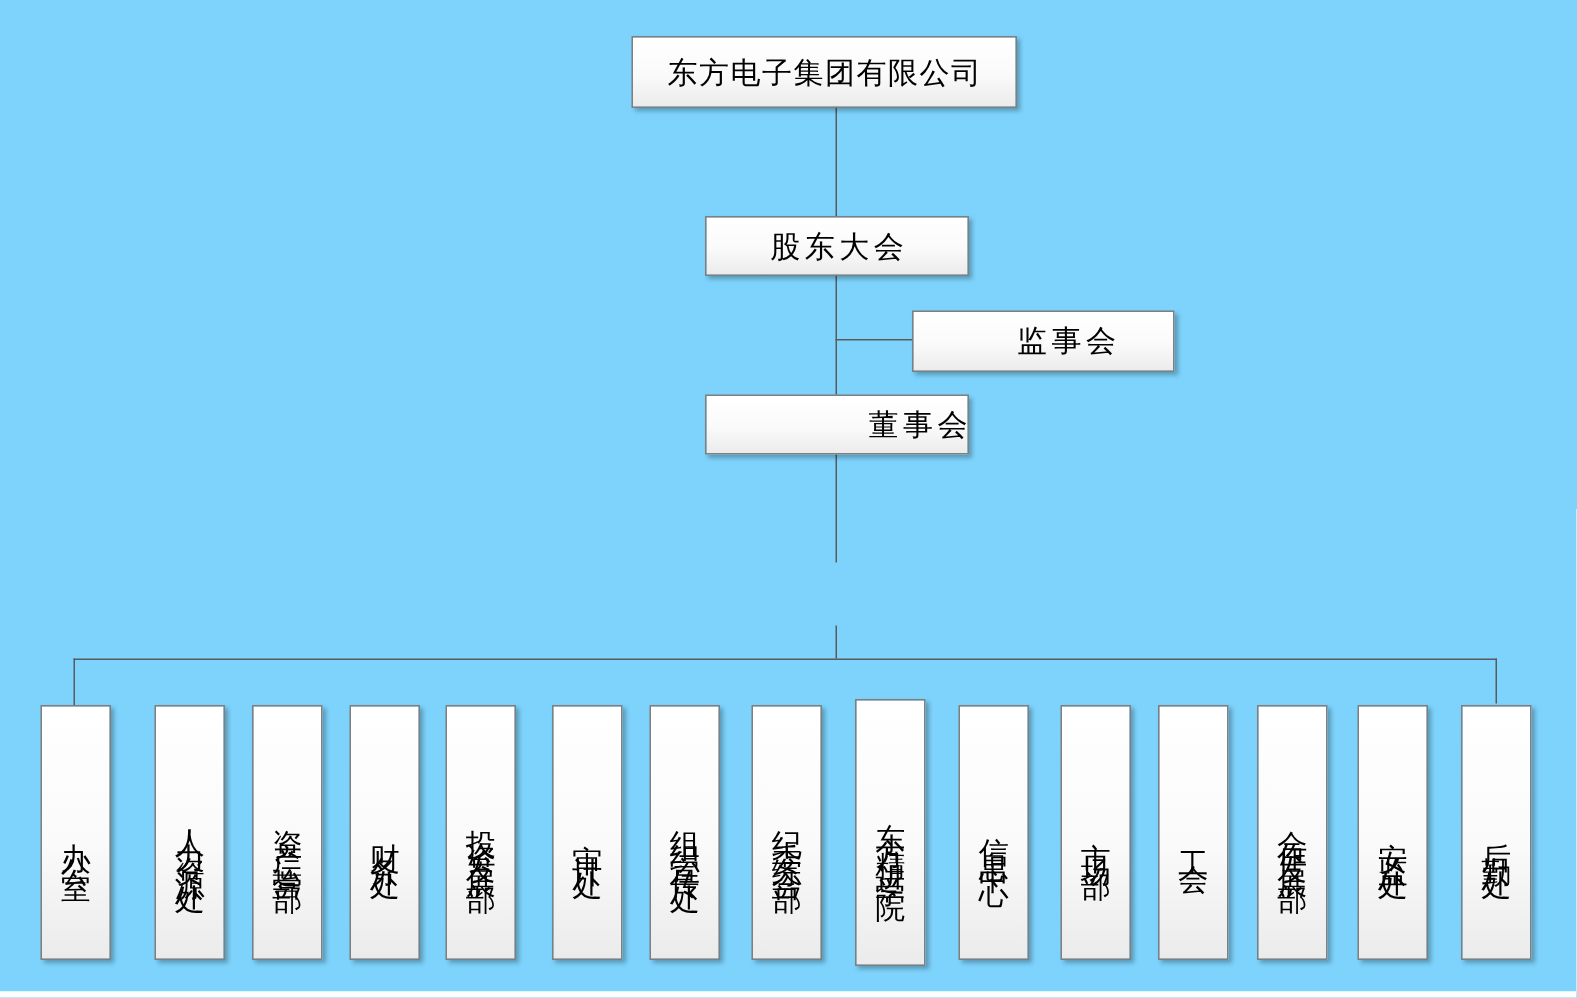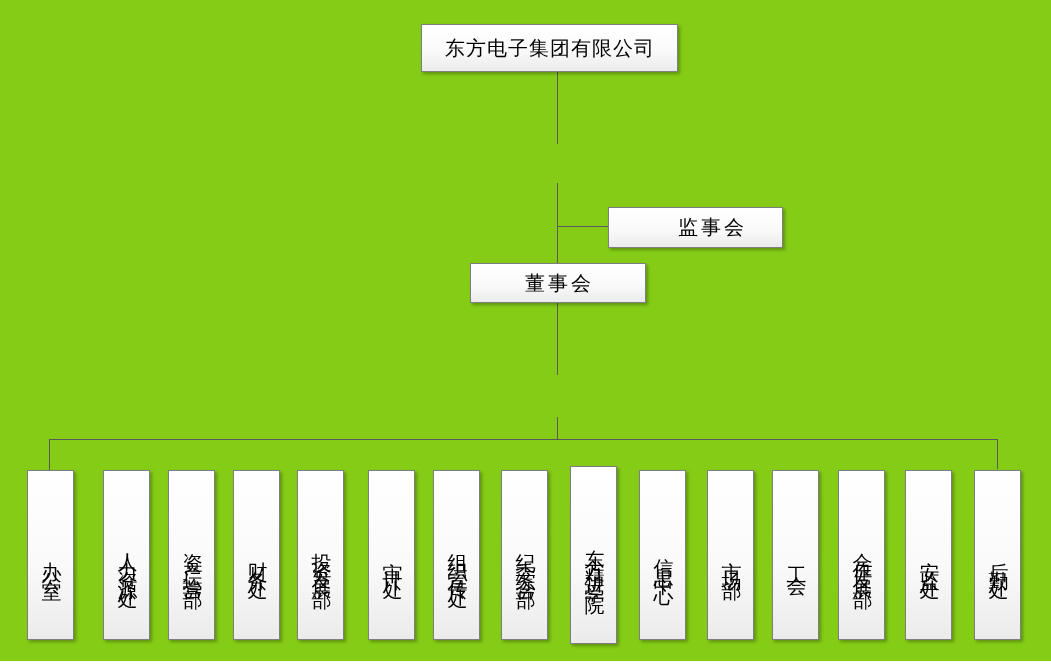--- a/index.html
+++ b/index.html
@@ -1,21 +1,21 @@
 <!DOCTYPE html>
 <html><head>
 <meta charset="utf-8">
 <style>
   html, body { margin: 0; padding: 0; background: #ffffff; }
   .canvas {
     position: relative;
     width: 1051px;
     height: 661px;
-    background: #84cc16;
-    font-family: Liberation Mono, monospace;
+    background: #7dd3fc;
+    font-family: Liberation Serif, serif;
     color: #000000;
     overflow: hidden;
   }
   .node {
     position: absolute;
     box-sizing: border-box;
     border: 1px solid #7f7f7f;
     background: linear-gradient(180deg, #ffffff 0%, #fafafa 55%, #ebebeb 100%);
     box-shadow: 2px 2px 3px rgba(0,0,0,0.28);
     display: flex;
@@ -55,24 +55,27 @@
   <div class="line hline" style="left:557px; top:226px; width:51px;"></div>
   <div class="line vline" style="left:557px; top:303px; height:72px;"></div>
   <div class="line vline" style="left:557px; top:417px; height:22px;"></div>
   <div class="line hline" style="left:49px;  top:439px; width:949px;"></div>
   <div class="line vline" style="left:49px;  top:439px; height:31px;"></div>
   <div class="line vline" style="left:997px; top:439px; height:30px;"></div>
 
   <div class="node hnode company" style="left:421px; top:24px;  width:257px; height:48px;">
     <span>东方电子集团有限公司</span>
   </div>
+  <div class="node hnode" style="left:470px; top:144px; width:176px; height:40px;">
+    <span>股东大会</span>
+  </div>
   <div class="node hnode" style="left:608px; top:207px; width:175px; height:41px;padding-left:31px;">
     <span>监事会</span>
   </div>
-  <div class="node hnode" style="left:470px; top:263px; width:176px; height:40px;">
+  <div class="node hnode" style="left:470px; top:263px; width:176px; height:40px;justify-content:flex-end;">
     <span>董事会</span>
   </div>
 
   <div class="node vnode" style="left:27px;  top:470px; width:47px; height:170px;">
     <span>办公室</span>
   </div>
   <div class="node vnode" style="left:103px; top:470px; width:47px; height:170px;">
     <span>人力资源处</span>
   </div>
   <div class="node vnode" style="left:168px; top:470px; width:47px; height:170px;">

